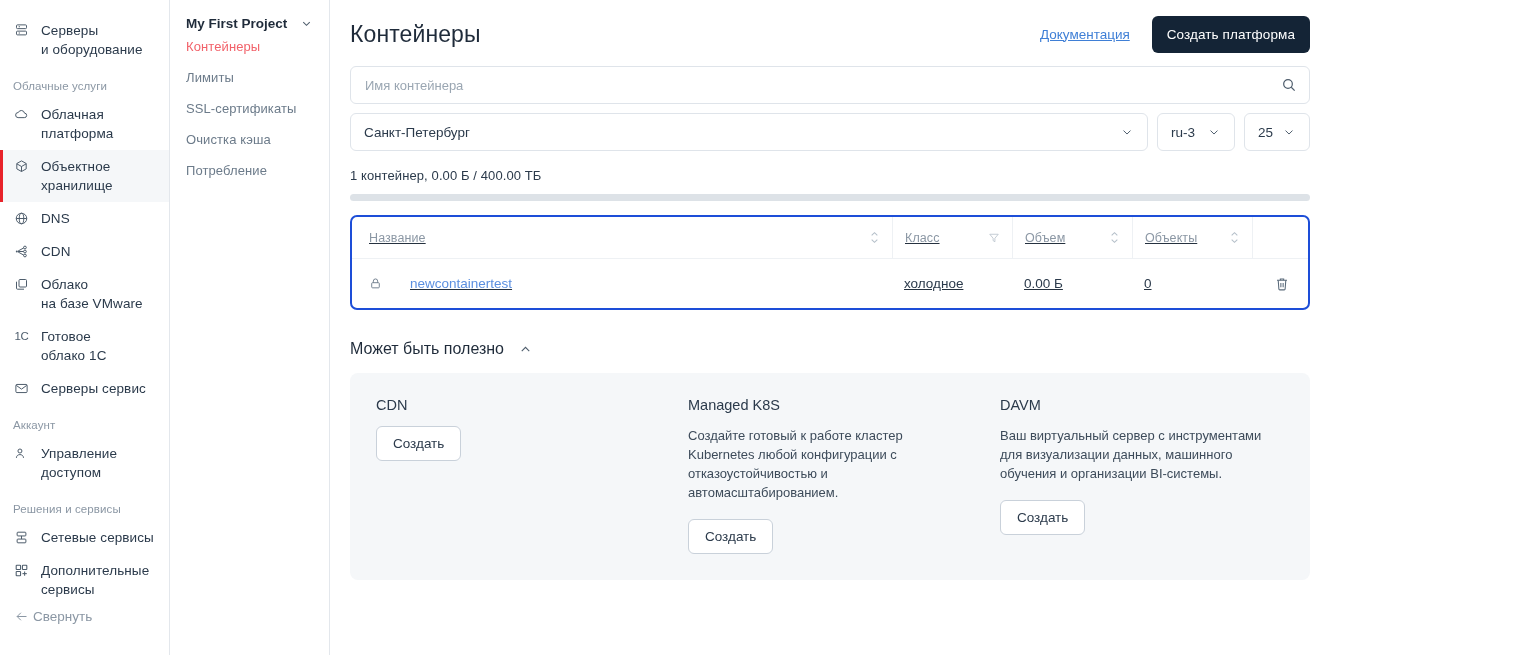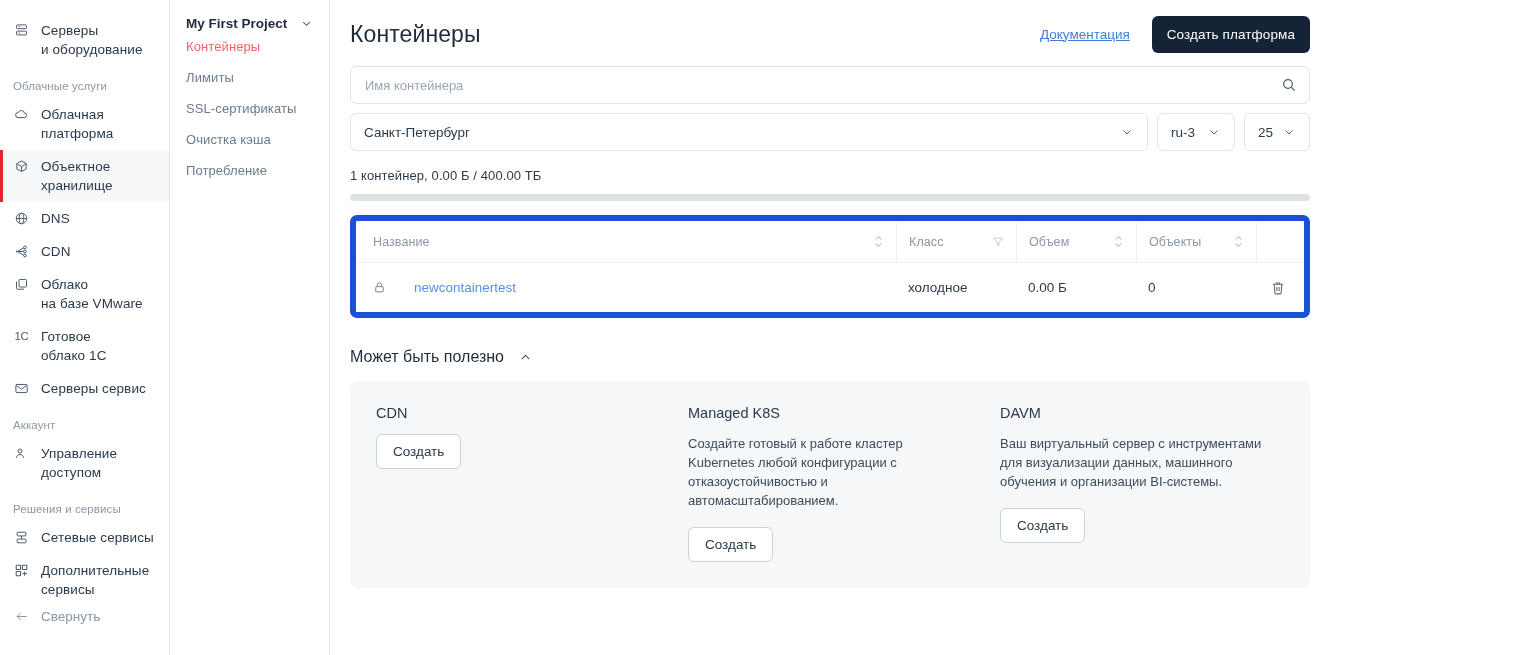--- a/index.html
+++ b/index.html
@@ -39,21 +39,21 @@
   .nav-item.active { background: #f5f7f9; }
   .nav-item.active::before {
     content: ""; position: absolute; left: 0; top: 0; bottom: 0;
     width: 3px; background: #e8232a;
   }
   .nav-section {
     font-size: 11.5px; color: #8b97a4;
     padding: 14px 10px 6px 13px; letter-spacing: .1px;
   }
   .nav-collapse {
-    display: flex; align-items: center; gap: 11px;
+    display: flex; align-items: center; gap: 3px;
     padding: 3px 10px 7px 13px; cursor: pointer;
   }
   .nav-collapse .lbl { font-size: 13.5px; color: #8b97a4; }
   .nav-collapse .ico { width: 17px; min-width: 17px; color: #8b97a4;
     display:flex; align-items:center; justify-content:center;}
   .one-c { font-size: 11.5px; font-weight: 400; color: #4e5d6c; letter-spacing: -.3px;}
 
   
   .proj {
     width: 160px; min-width: 160px; height: 655px;
@@ -117,21 +117,21 @@
   .select.count { width: 66px; }
   .select .chev { color: #4e5d6c; display: flex; margin-left: 8px; }
 
   .count-text { font-size: 13px; color: #2b3a4b; margin-bottom: 11px; letter-spacing: .1px;}
   .progress {
     height: 7px; background: #dde2e7; border-radius: 4px; margin-bottom: 14px;
   }
 
   
   .table {
-    border: 6px solid #1d4ed8; border-radius: 7px; overflow: hidden; background: #fff;
+    border: 2px solid #1d4ed8; border-radius: 7px; overflow: hidden; background: #fff; text-decoration: underline;
   }
   .thead, .trow { display: flex; align-items: center; }
   .thead { height: 42px; border-bottom: 1px solid #eef1f4; }
   .trow { height: 49px; }
   .th {
     font-size: 12.5px; color: #8b97a4; display: flex; align-items: center;
     justify-content: space-between; height: 42px; padding: 0 12px;
     cursor: pointer; letter-spacing: .1px;
   }
   .th .sortico { color: #b6c0ca; display: flex; }

